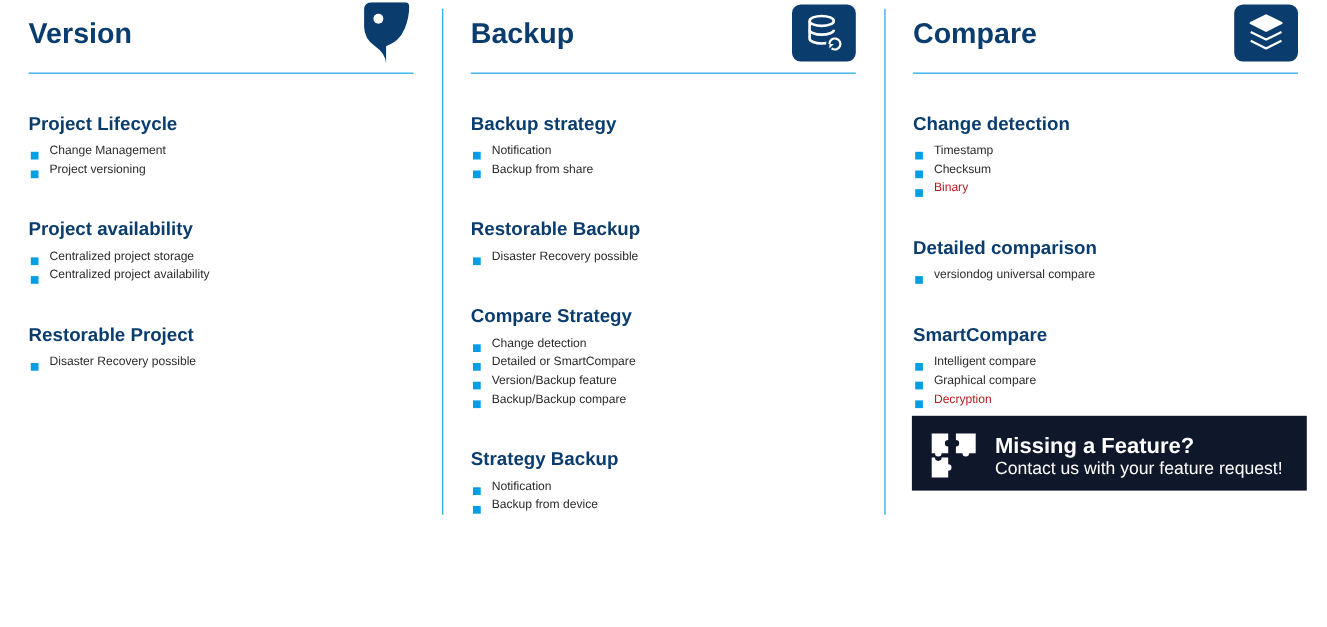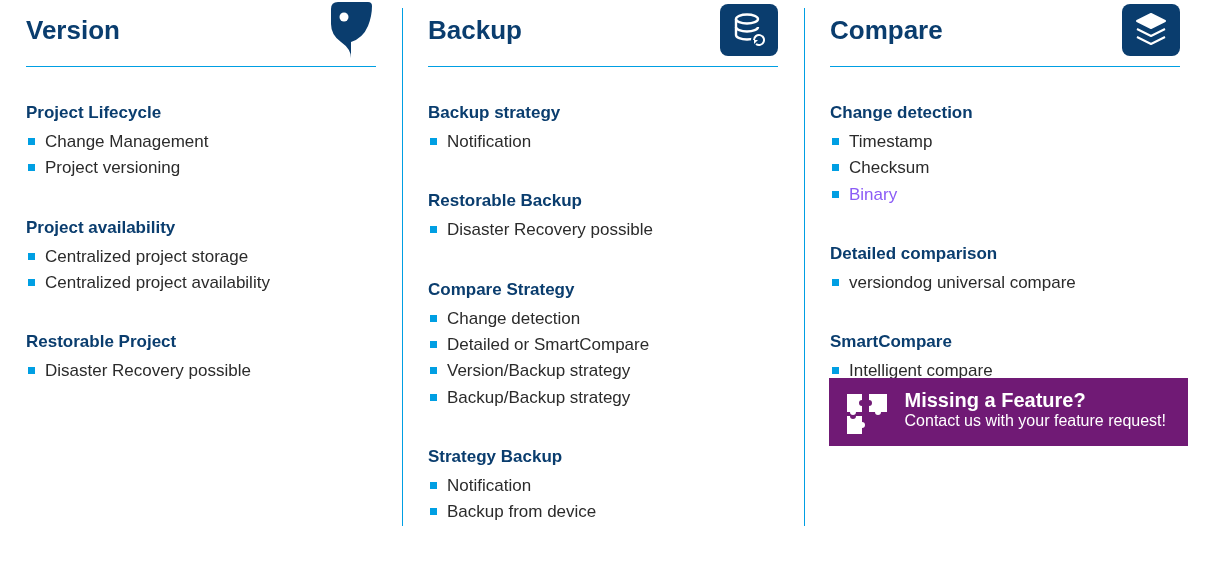--- a/index.html
+++ b/index.html
@@ -28,28 +28,28 @@
     width: 58px; height: 52px; border-radius: 8px; background: #0a3d6e;
     display: flex; align-items: center; justify-content: center;
   }
   .hdr-icon.no-bg { background: transparent; border-radius: 0; }
 
   .hr { height: 0; border-top: 1px solid #009fe3; margin: 6px 0 20px 0; }
 
   .section { margin-bottom: 20px; margin-top: 36px; }
   .section-title { color: #0a3d6e; font-weight: 700; font-size: 17px; margin-bottom: 6px; }
   .items { list-style: none; }
-  .items li { display: flex; align-items: flex-start; font-size: 17px; color: #2b2b2b; line-height: 1.55; }
-  .items li.dim span.txt { color: #8b5cf6; }
+  .items li { display: flex; align-items: flex-start; font-size: 11px; color: #2b2b2b; line-height: 1.55; }
+  .items li.dim span.txt { color: #b91c1c; }
   .bullet { width: 7px; height: 7px; background: #009fe3; flex: 0 0 7px; margin: 9px 10px 0 2px; }
 
   .banner {
     position: absolute; right: 18px; bottom: 16px;
-    background: #701a75; color: #fff;
-    display: flex; align-items: flex-start;
+    background: #0f172a; color: #fff;
+    display: flex; align-items: flex-end;
     padding: 10px 22px 10px 14px;
   }
   .banner-icon { width: 48px; height: 48px; margin-right: 14px; display:flex; align-items:center; justify-content:center; }
   .banner-text { display:flex; flex-direction:column; }
   .banner-title { font-size: 20px; font-weight: 700; line-height: 1.2; }
   .banner-sub { font-size: 16px; }
 </style>
 </head>
 <body>
 <div class="wrap">
@@ -127,20 +127,24 @@
       </div>
       <div class="hr"></div>
 
       <div class="section">
         <div class="section-title">Backup strategy</div>
         <ul class="items">
           <li>
               <span class="bullet"></span>
               <span class="txt">Notification</span>
             </li>
+          <li>
+              <span class="bullet"></span>
+              <span class="txt">Backup from share</span>
+            </li>
         </ul>
       </div>
 
       <div class="section">
         <div class="section-title">Restorable Backup</div>
         <ul class="items">
           <li>
               <span class="bullet"></span>
               <span class="txt">Disaster Recovery possible</span>
             </li>
@@ -153,25 +157,25 @@
           <li>
               <span class="bullet"></span>
               <span class="txt">Change detection</span>
             </li>
           <li>
               <span class="bullet"></span>
               <span class="txt">Detailed or SmartCompare</span>
             </li>
           <li>
               <span class="bullet"></span>
-              <span class="txt">Version/Backup strategy</span>
-            </li>
-          <li>
-              <span class="bullet"></span>
-              <span class="txt">Backup/Backup strategy</span>
+              <span class="txt">Version/Backup feature</span>
+            </li>
+          <li>
+              <span class="bullet"></span>
+              <span class="txt">Backup/Backup compare</span>
             </li>
         </ul>
       </div>
 
       <div class="section">
         <div class="section-title">Strategy Backup</div>
         <ul class="items">
           <li>
               <span class="bullet"></span>
               <span class="txt">Notification</span>
@@ -231,20 +235,24 @@
         <div class="section-title">SmartCompare</div>
         <ul class="items">
           <li>
               <span class="bullet"></span>
               <span class="txt">Intelligent compare</span>
             </li>
           <li>
               <span class="bullet"></span>
               <span class="txt">Graphical compare</span>
             </li>
+          <li class="dim">
+              <span class="bullet"></span>
+              <span class="txt">Decryption</span>
+            </li>
         </ul>
       </div>
     </div>
 
   </div>
 
   <div class="banner">
     <div class="banner-icon">
       <svg width="48" height="48" viewBox="0 0 48 48">
         <g fill="#ffffff">

